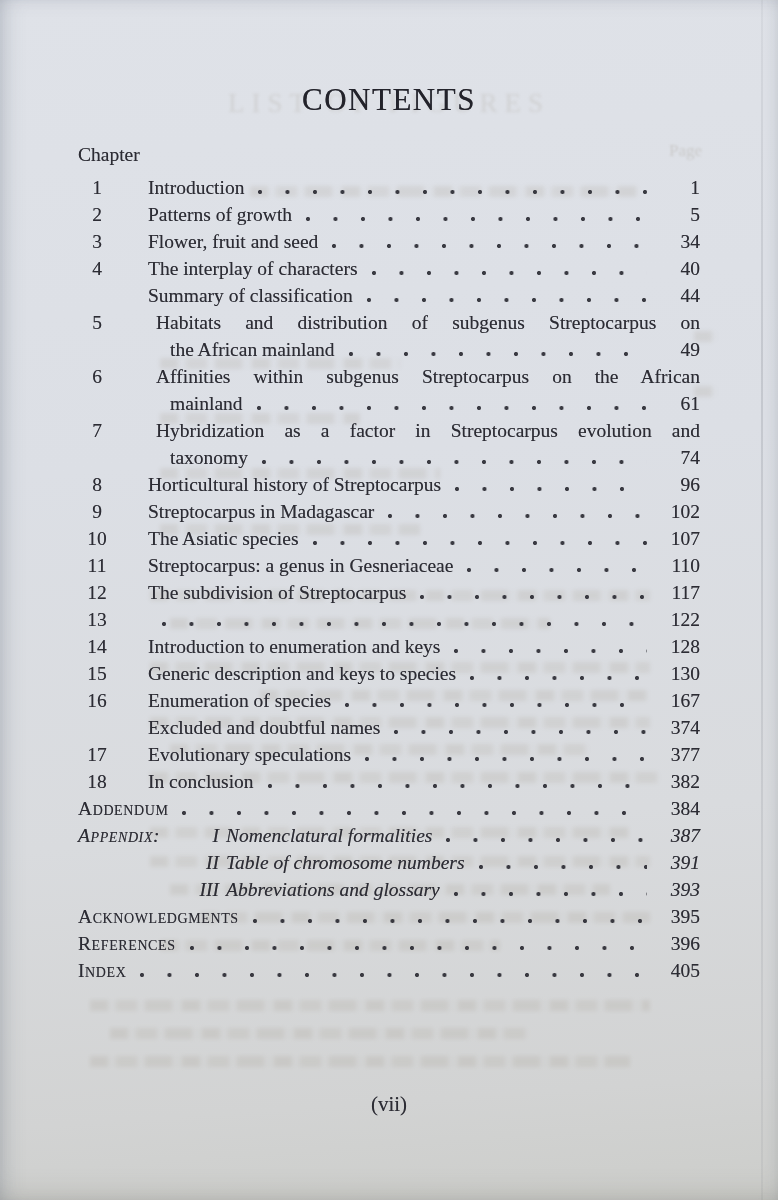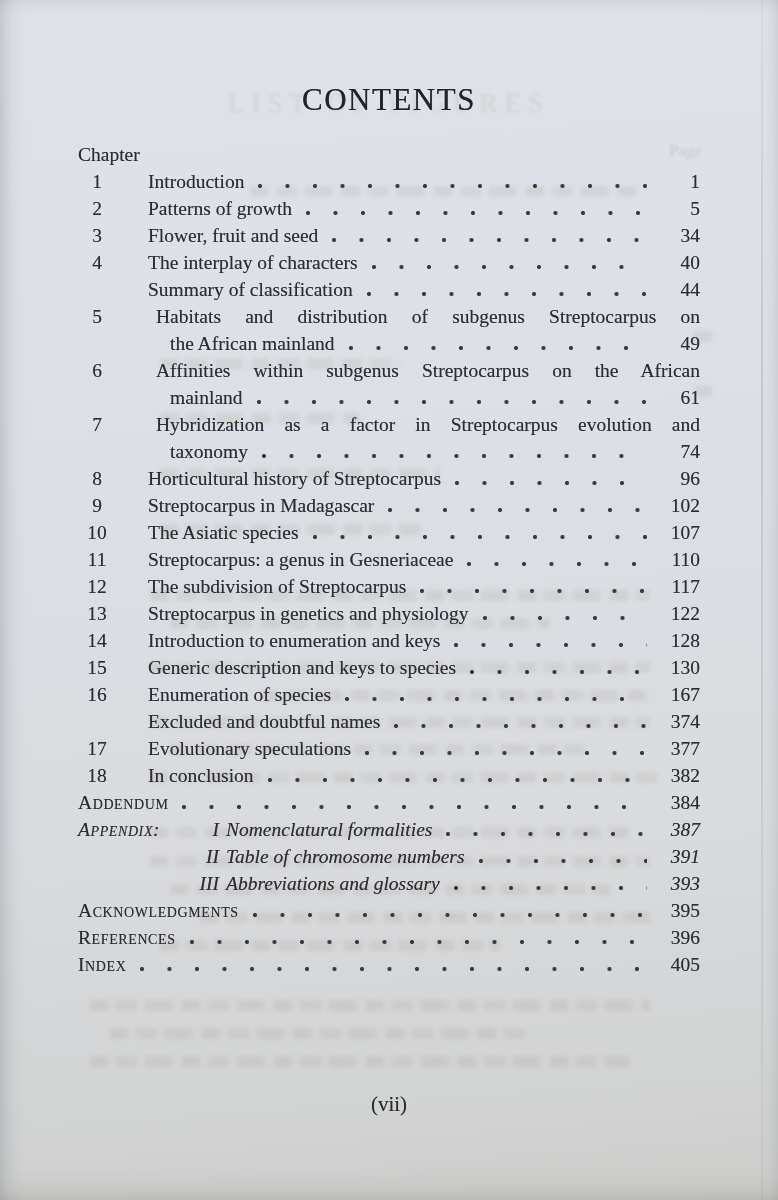--- a/index.html
+++ b/index.html
@@ -28,21 +28,21 @@
       rgba(138,126,105,.27) 26px 47px, rgba(138,126,105,.03) 47px 55px,
       rgba(138,126,105,.30) 55px 82px, rgba(138,126,105,.05) 82px 92px); }
 
   
   .print { position:relative; z-index:2; }
   .page-title { position:absolute; top:82px; left:0; width:778px; text-align:center;
     font-size:31px; font-weight:normal; letter-spacing:1.5px; color:#23232b; margin:0;
     text-shadow:0 0 .6px rgba(35,35,43,.6); }
   .content { position:absolute; top:141px; left:78px; width:622px;
     font-size:19.5px; line-height:27px; text-shadow:0 0 .5px rgba(44,44,52,.5); }
-  .chapter-label { }
+  .chapter-label { margin-bottom:6px; }
 
   .entry-row { display:grid; grid-template-columns:70px 1fr; }
   .entry-num { width:38px; text-align:center; }
   .entry-line.justified { text-align:justify; text-align-last:justify;margin-left:8px; }
   .entry-line.cont { padding-left:22px; }
   .entry-line.last { display:flex; align-items:baseline; }
   .entry-title { white-space:nowrap; }
   .leader { flex:1 1 auto; min-width:24px; align-self:flex-end; height:8px; margin:0 9px 5px 13px;
     background-image:radial-gradient(circle at 3px 4px, rgba(44,44,52,.92) 1.7px, rgba(44,44,52,0) 2.4px);
     background-size:27.5px 8px; background-repeat:repeat-x; }
@@ -225,21 +225,20 @@
                 <span class="entry-title">The subdivision of Streptocarpus</span>
                 <span class="leader"></span>
                 <span class="entry-page">117</span>
               </div>
             </div>
           </div>
           <div class="entry-row">
             <div class="entry-num">13</div>
             <div class="entry-content">
               <div class="entry-line last">
-                <span class="entry-title">Streptocarpus in genetics and physiology</span>
                 <span class="leader"></span>
                 <span class="entry-page">122</span>
               </div>
             </div>
           </div>
           <div class="entry-row">
             <div class="entry-num">14</div>
             <div class="entry-content">
               <div class="entry-line last">
                 <span class="entry-title">Introduction to enumeration and keys</span>

